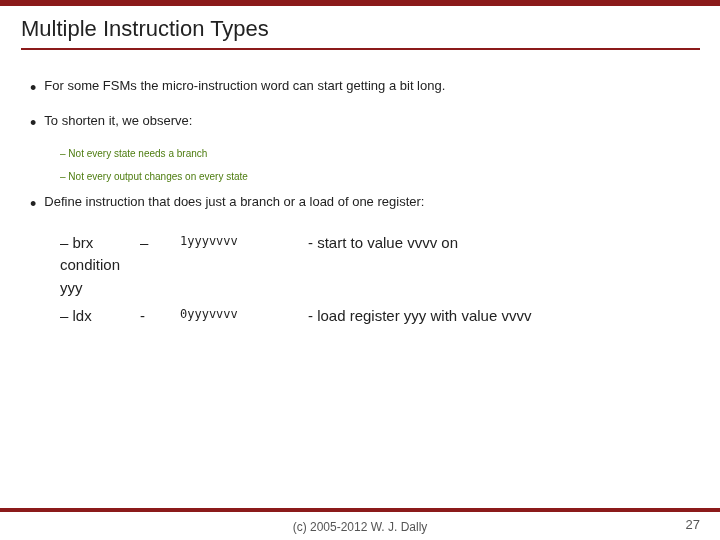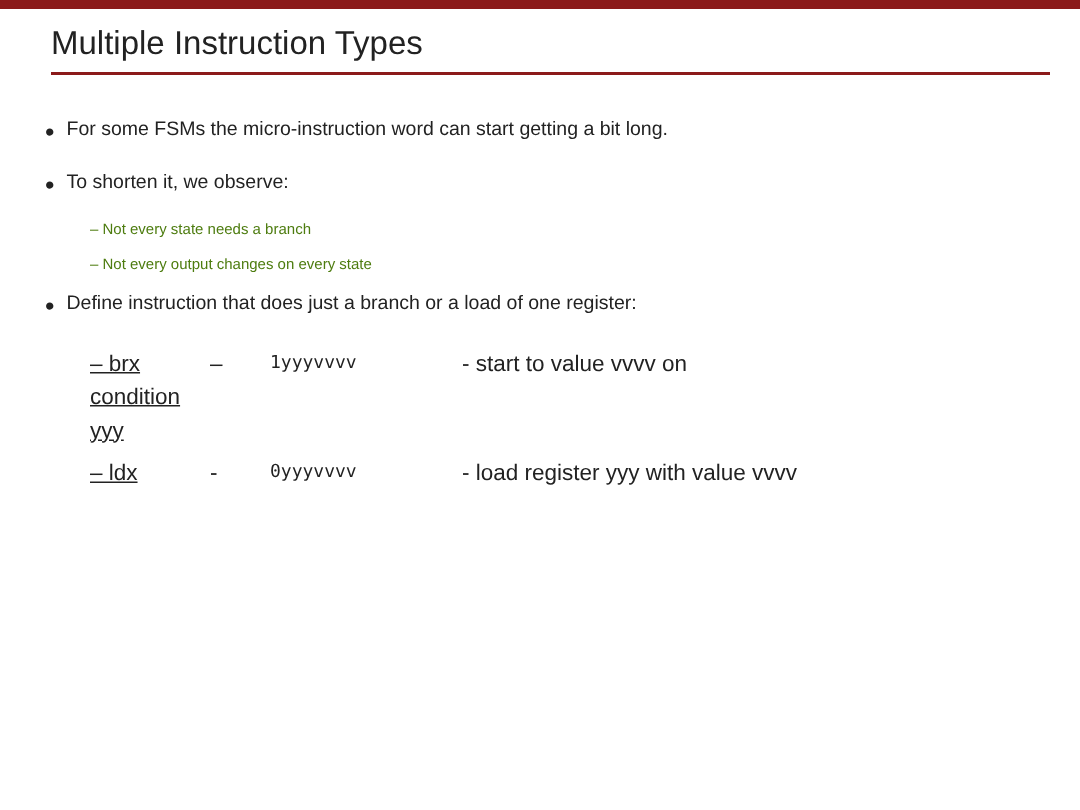--- a/index.html
+++ b/index.html
@@ -26,21 +26,21 @@
       flex-direction: column;
     }
 
     .top-bar {
       height: 6px;
       background: #8b1a1a;
       width: 100%;
     }
 
     .header {
-      padding: 10px 20px 8px 34px;
+      padding: 10px 20px 8px 21px;
     }
 
     .slide-title {
       font-size: 22px;
       font-weight: normal;
       color: #222;
       margin-bottom: 6px;
     }
 
     .title-divider {
@@ -100,21 +100,20 @@
       grid-template-columns: 80px 40px 120px 1fr;
       gap: 0;
       margin-bottom: 6px;
       font-size: 15px;
       line-height: 1.5;
       align-items: start;
     }
 
     .instr-col1 {
       color: #222;
-      text-decoration: underline;
     }
 
     .instr-col2 {
       color: #222;
     }
 
     .instr-col3 {
       color: #222;
       font-family: monospace;
       font-size: 12px;
@@ -203,13 +202,18 @@
         <div class="instr-col1">– ldx</div>
         <div class="instr-col2">-</div>
         <div class="instr-col3">0yyyvvvv</div>
         <div class="instr-col4">- load register yyy with value vvvv</div>
       </div>
 
     </div>
 
   </div>
 
+  <div class="footer">
+    <div class="footer-bar"></div>
+    <span class="footer-text">(c) 2005-2012 W. J. Dally</span>
+    <span class="footer-page">27</span>
+  </div>
 </div>
 
 </body></html>

